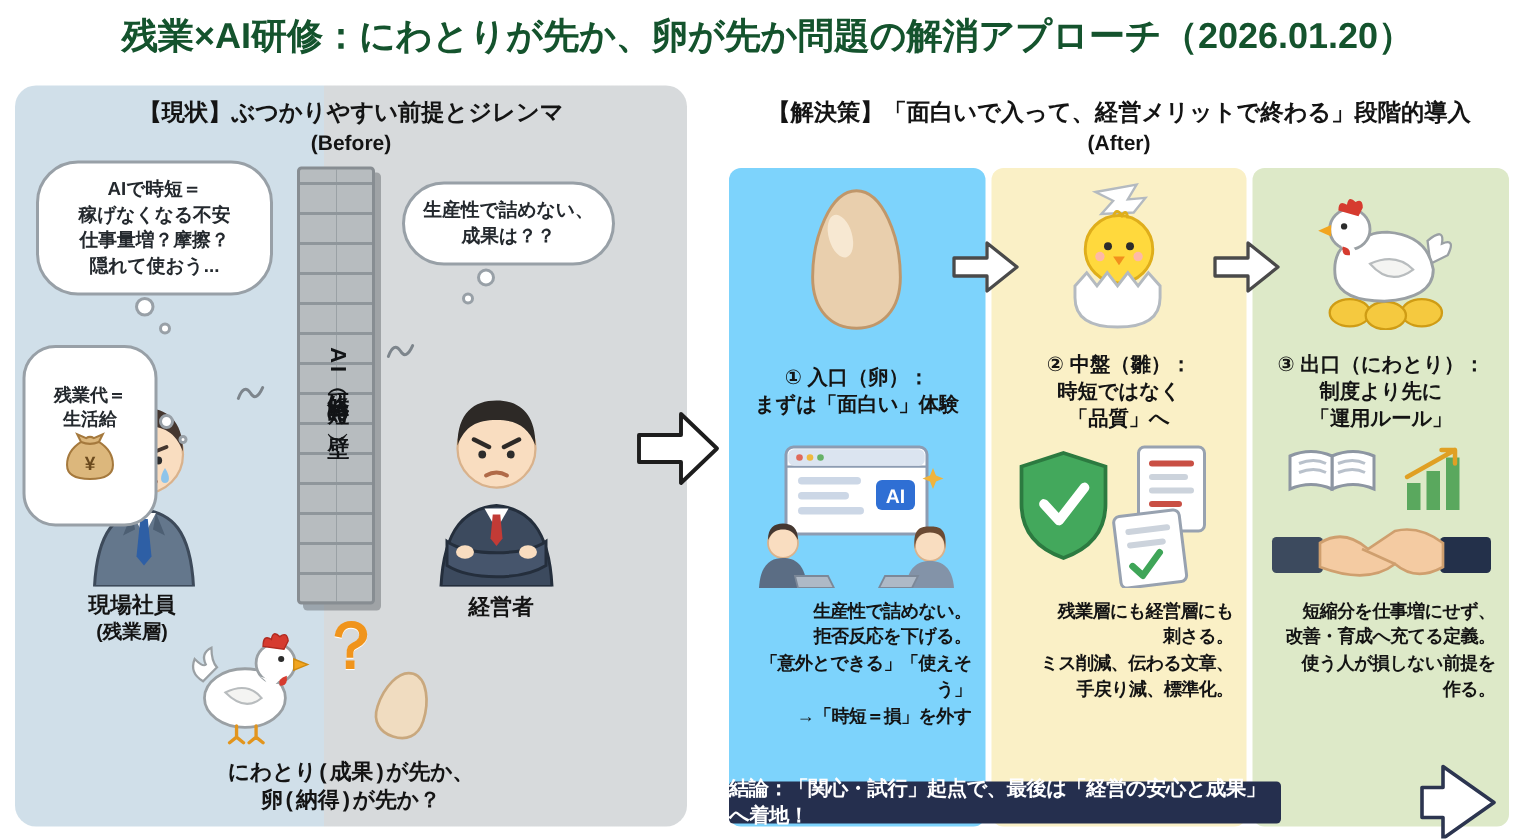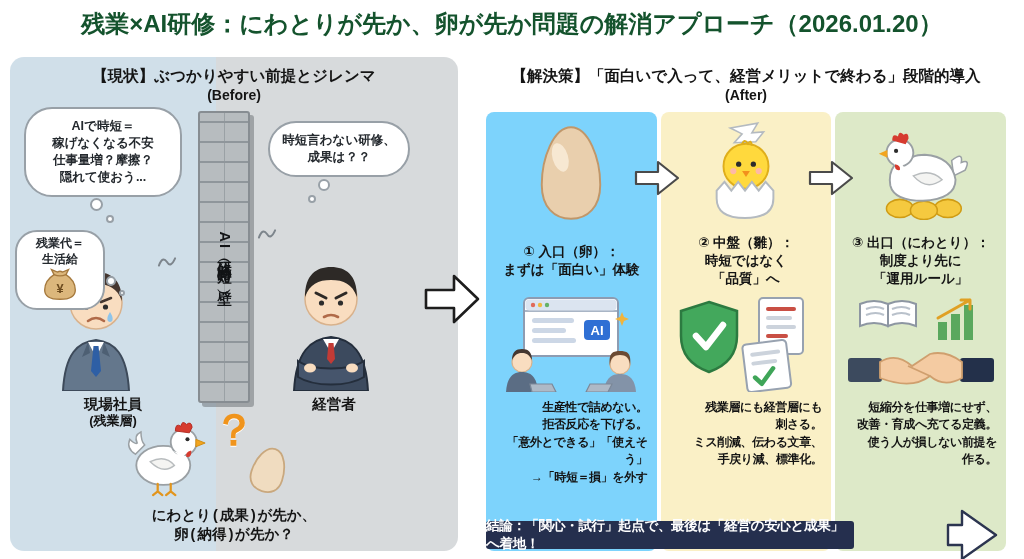--- a/index.html
+++ b/index.html
@@ -22,38 +22,38 @@
   
   .bubble { position:absolute; background:#fff; border:2px solid #98a0a7; border-radius:28px;
             padding:9px 8px; text-align:center; z-index:2; }
   .bubble-text { white-space:pre-line; font-size:12.5px; font-weight:bold; color:#24292e; line-height:1.35; display:block; }
   .trail { position:absolute; background:#fff; border:2px solid #98a0a7; border-radius:50%; }
 
   .worker-bubble { left:14px; top:50px; width:158px; }
   .worker-bubble .t1 { width:13px; height:13px; left:64px; bottom:-16px; }
   .worker-bubble .t2 { width:8px;  height:8px;  left:80px; bottom:-28px; }
 
-  .pay-bubble { left:5px; top:173px; width:90px; padding:3px 4px; border-radius:22px; }
+  .pay-bubble { left:5px; top:173px; width:90px; padding:23px 4px; border-radius:22px; }
   .pay-bubble .bubble-text { font-size:12px; }
   .pay-bubble .t1 { width:10px; height:10px; right:-13px; top:44px; }
   .pay-bubble .t2 { width:6px;  height:6px;  right:-22px; top:58px; }
 
   .manager-bubble { left:258px; top:64px; width:142px; }
   .manager-bubble .t1 { width:12px; height:12px; left:48px; bottom:-16px; }
   .manager-bubble .t2 { width:8px;  height:8px;  left:38px; bottom:-28px; }
 
   .figure { position:absolute; z-index:1; }
   .worker-figure { left:36px; top:192px; }
   .manager-figure { left:268px; top:186px; }
   .squiggle { position:absolute; z-index:1; }
   .squiggle-worker { left:146px; top:196px; }
   .squiggle-manager { left:246px; top:168px; }
 
   .fig-label { position:absolute; text-align:center; font-weight:bold; color:#141414; z-index:2; }
-  .worker-label { left:45px; top:338px; width:116px; font-size:14.5px; line-height:1.25; }
+  .worker-label { left:20px; top:338px; width:116px; font-size:14.5px; line-height:1.25; }
   .worker-sublabel { font-size:13px; }
   .manager-label { left:276px; top:338px; width:96px; font-size:14.5px; }
 
   
   .wall { position:absolute; left:188px; top:54px; width:52px; height:292px; z-index:2;
     background-color:#b7bcbf;
     background-image:
       repeating-linear-gradient(0deg, rgba(0,0,0,0) 0 18px, #8f969b 18px 20px),
       repeating-linear-gradient(90deg, rgba(0,0,0,0) 0 24px, #9aa1a5 24px 25px);
     border:2.5px solid #878d92; border-radius:3px;
@@ -153,21 +153,21 @@
     <div class="fig-label worker-label">
       <div>現場社員</div>
       <div class="worker-sublabel">(残業層)</div>
     </div>
 
     <div class="wall">
       <span class="wall-label">AI研修（時短の壁）</span>
     </div>
 
     <div class="bubble manager-bubble">
-      <span class="bubble-text">時短言わない研修、成果は？？</span>
+      <span class="bubble-text">生産性で詰めない、成果は？？</span>
       <span class="trail t1"></span>
       <span class="trail t2"></span>
     </div>
 
     <div class="figure manager-figure">
       <svg viewBox="0 0 106 148" width="106" height="148">
         <path d="M16 148 C18 108 33 96 53 94 C73 96 88 108 90 148 Z" fill="#3c4a5e" stroke="#242e3c" stroke-width="2"></path>
         <path d="M45 96 L53 110 L61 96 Z" fill="#ffffff"></path>
         <path d="M50.5 100 L55.5 100 L57 116 L53 121 L49 116 Z" fill="#c23b36"></path>
         <path d="M20 118 C34 128 72 128 86 118 L86 134 C70 144 36 144 20 134 Z" fill="#46556c" stroke="#242e3c" stroke-width="2"></path>

